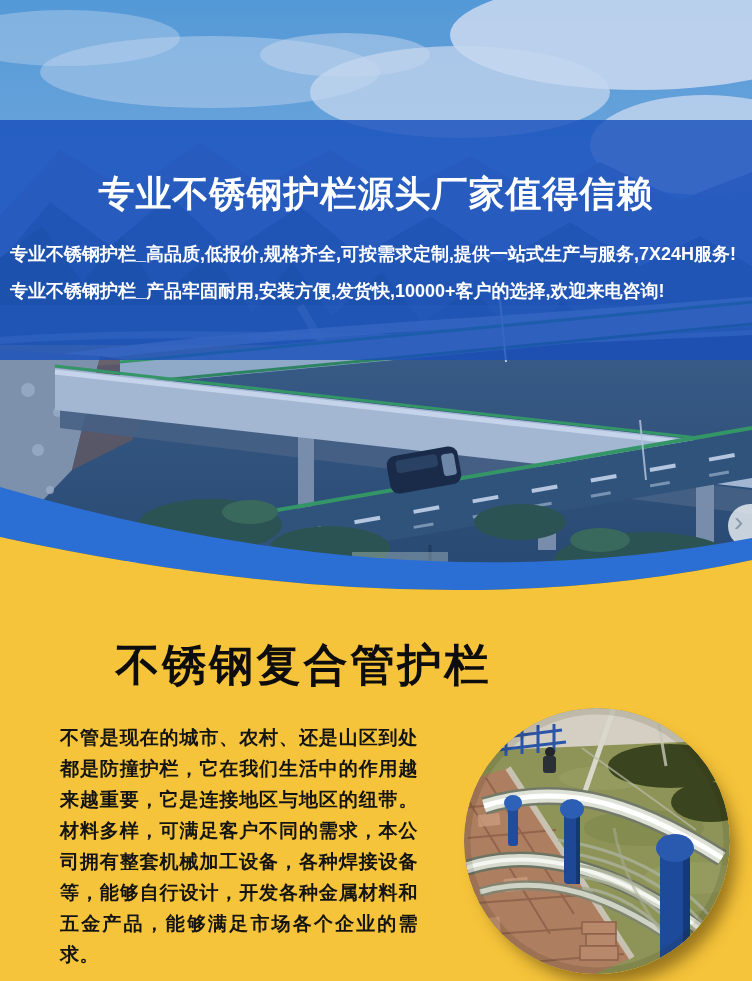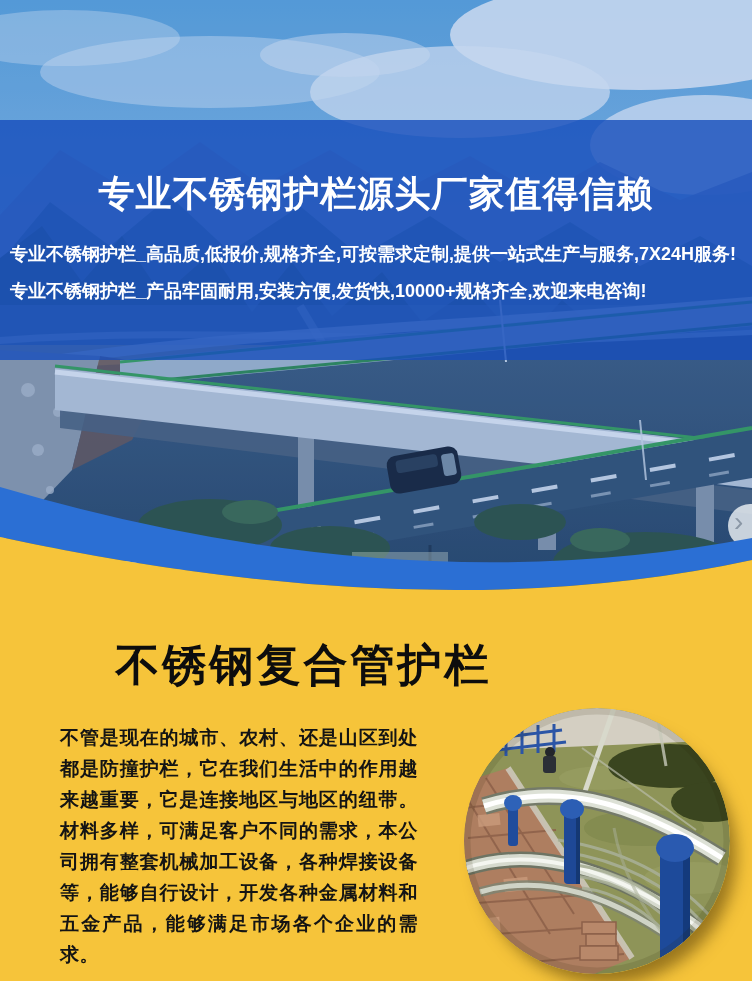--- a/index.html
+++ b/index.html
@@ -134,21 +134,21 @@
       <ellipse cx="600" cy="540" rx="30" ry="12" fill="#3E6B44"></ellipse>
       <line x1="500" y1="300" x2="506" y2="362" stroke="#D9E3EA" stroke-width="2"></line>
       <line x1="640" y1="420" x2="646" y2="480" stroke="#D9E3EA" stroke-width="2" opacity="0.8"></line>
       <line x1="430" y1="545" x2="430" y2="612" stroke="#1E3346" stroke-width="3"></line>
     </svg>
 
     <div class="hero-tint"></div>
 
     <div class="overlay-band">
       <h1 class="hero-title">专业不锈钢护栏源头厂家值得信赖</h1>
-      <p class="hero-subtitle">专业不锈钢护栏_高品质,低报价,规格齐全,可按需求定制,提供一站式生产与服务,7X24H服务!专业不锈钢护栏_产品牢固耐用,安装方便,发货快,10000+规格齐全,欢迎来电咨询!</p>
+      <p class="hero-subtitle">专业不锈钢护栏_高品质,低报价,规格齐全,可按需求定制,提供一站式生产与服务,7X24H服务!专业不锈钢护栏_产品牢固耐用,安装方便,发货快,10000+客户的选择,欢迎来电咨询!</p>
     </div>
 
     <div class="slide-counter">14 / 19</div>
 
     <div class="next-btn">
       <span class="chev">›</span>
     </div>
   </section>
 
   <svg class="curve" viewBox="0 0 752 140" preserveAspectRatio="none">

